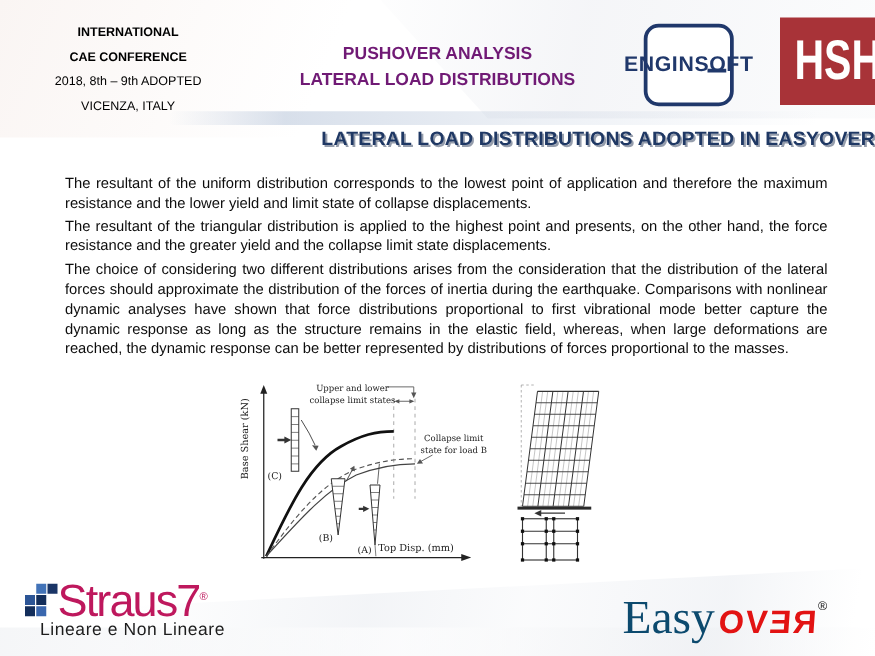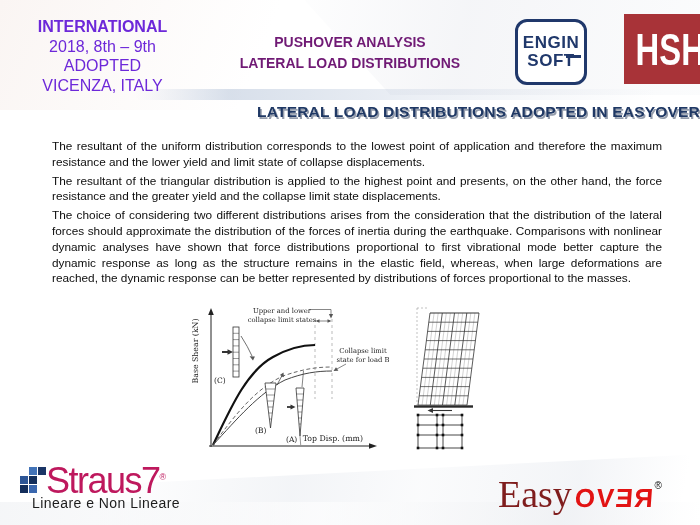--- a/index.html
+++ b/index.html
@@ -13,28 +13,28 @@
     clip-path:polygon(8% 0,100% 0,100% 100%,28% 100%);opacity:.8;}
   .bg-headerband{left:135px;top:89px;width:520px;height:11px;border-radius:5px;
     background:linear-gradient(to right,rgba(168,185,210,0) 0%,rgba(168,185,210,.45) 18%,rgba(168,185,210,.22) 55%,rgba(168,185,210,0) 100%);}
   .bg-footer1{left:0;top:448px;width:700px;height:77px;opacity:.55;
     background:linear-gradient(100deg,#ffffff 15%,#e9ecf1 42%,#f7f8fa 60%,#e9ecf1 82%,#ffffff 97%);
     clip-path:polygon(0 55%,100% 8%,100% 100%,0 100%);}
   .bg-footer2{left:0;top:502px;width:700px;height:23px;opacity:.6;
     background:linear-gradient(95deg,#eef0f3 0%,#ffffff 45%,#eef0f3 80%,#ffffff 100%);}
 
   .conf{position:absolute;left:10px;top:17px;width:185px;text-align:center;
-        color:#6d28d9;font-size:16px;line-height:19.5px;}
+        color:#000000;font-size:10px;line-height:19.5px;}
   .conf-l1{font-weight:700;}
   .topic{position:absolute;left:228px;top:32px;width:244px;text-align:center;
          color:#701a75;font-weight:700;font-size:14px;line-height:21px;}
   .enginsoft{position:absolute;left:515px;top:19px;width:66px;height:60px;background:#fff;
              border:3px solid #20386B;border-radius:12px;color:#20386B;
              font-weight:700;font-size:17px;line-height:18px;letter-spacing:.5px;
-             display:flex;flex-direction:column;justify-content:center;align-items:center;}
+             display:flex;justify-content:center;align-items:center;}
   .es-notch{position:absolute;right:3px;top:33px;width:15px;height:2.5px;background:#20386B;}
   .hsh{position:absolute;left:624px;top:14px;width:88px;height:70px;background:#A83338;
        display:flex;align-items:center;justify-content:flex-end;}
   .hsh-text{color:#fff;font-weight:700;font-size:40px;letter-spacing:0px;
             display:inline-block;transform:scale(.82,1.12);}
 
   .title{position:absolute;left:0;top:103px;width:700px;margin:0;text-align:right;
          font-size:15.5px;font-weight:700;color:#1F3864;letter-spacing:.2px;
          text-shadow:1.5px 1.5px 0 rgba(130,140,158,.85);}
 
@@ -56,38 +56,39 @@
   .sq4{left:14px;top:18px;background:#132E5B;}
   .sq5{left:5px; top:27px;background:#132E5B;}
   .sq6{left:14px;top:27px;background:#3A67AE;}
   .straus-word{position:absolute;left:31px;top:1px;color:#be185d;
                font-size:36px;line-height:36px;letter-spacing:-1.5px;}
   .straus-reg{font-size:9px;letter-spacing:0;}
   .straus-tag{position:absolute;left:17px;top:37px;color:#1c1c1c;
               font-size:14px;letter-spacing:.45px;border-bottom:1px solid #333;
               padding-bottom:17px;}
   .easyover{position:absolute;left:498px;top:467px;line-height:38px;white-space:nowrap;}
-  .easy{font-family:"Liberation Serif",serif;font-size:38px;color:#7f1d1d;}
+  .easy{font-family:"Liberation Serif",serif;font-size:38px;color:#0c4a6e;}
   .over{font-size:26px;font-weight:800;color:#E21313;letter-spacing:1.5px;
         display:inline-block;transform:skewX(-4deg);margin-left:3px;}
   .eo-reg{font-size:10px;color:#111;vertical-align:18px;}
 </style>
 </head>
 <body>
 
 <div class="slide">
 
   <div class="bg bg-topleft"></div>
   <div class="bg bg-topright"></div>
   <div class="bg bg-headerband"></div>
   <div class="bg bg-footer1"></div>
   <div class="bg bg-footer2"></div>
 
   <header class="conf">
     <div class="conf-l1">INTERNATIONAL</div>
+    <div class="conf-l1">CAE CONFERENCE</div>
     <div class="conf-l2">2018, 8th – 9th ADOPTED</div>
     <div class="conf-l2">VICENZA, ITALY</div>
   </header>
 
   <div class="topic">
     <div>PUSHOVER ANALYSIS</div>
     <div>LATERAL LOAD DISTRIBUTIONS</div>
   </div>
 
   <div class="enginsoft">

